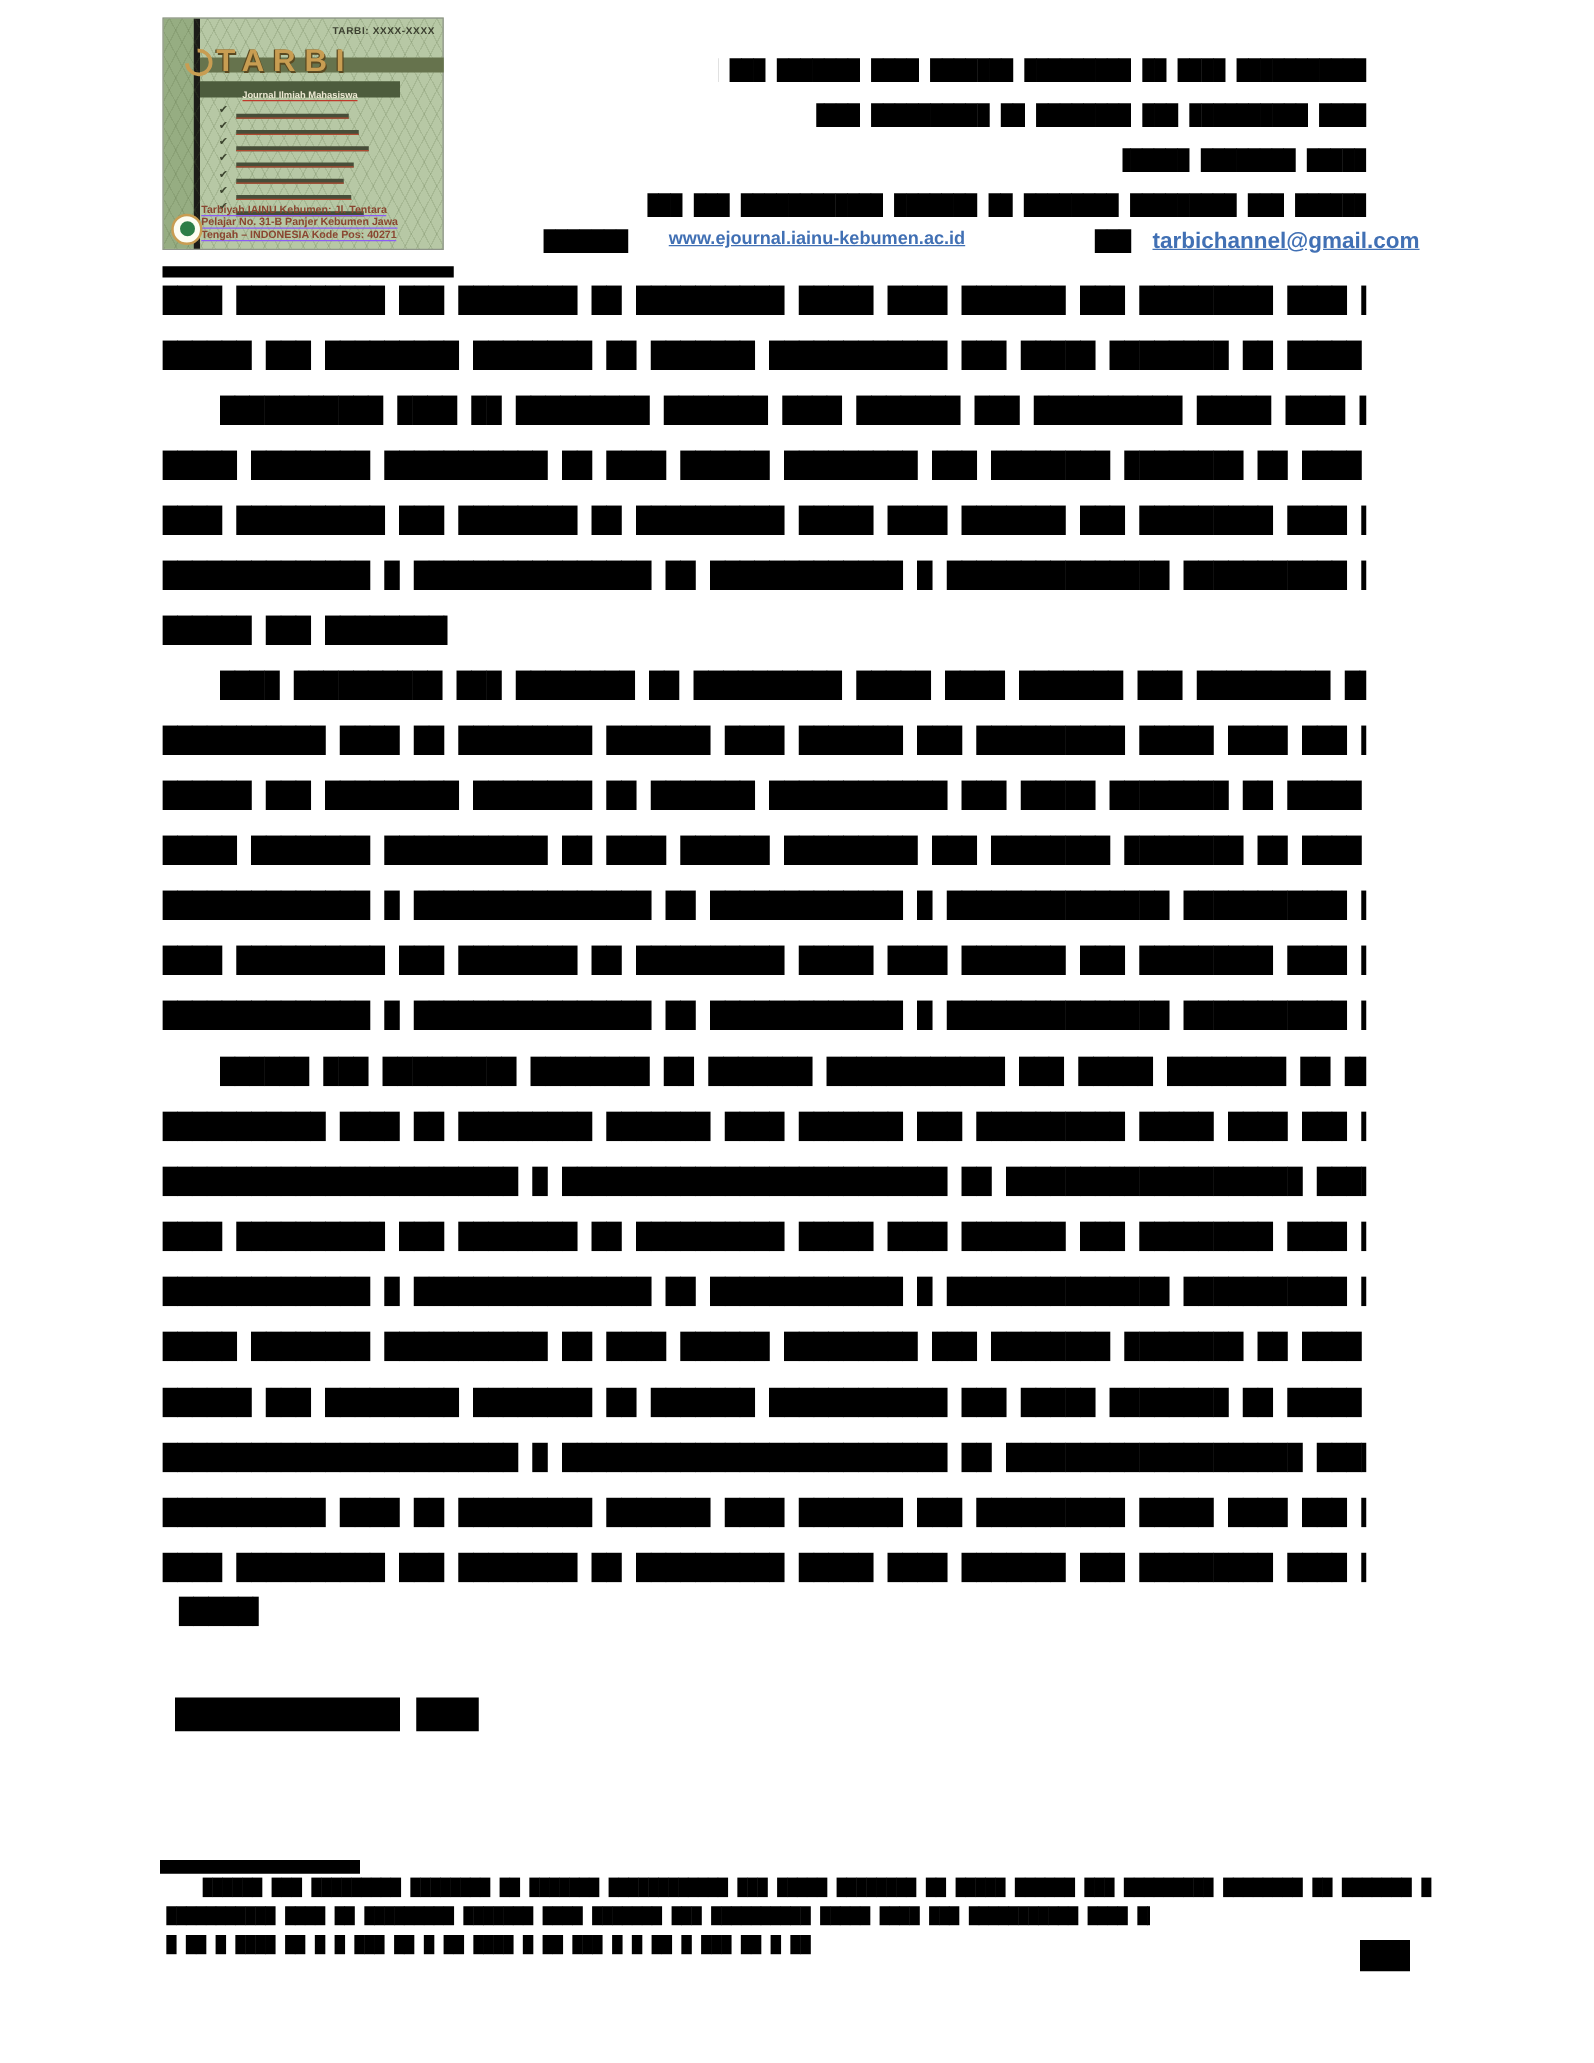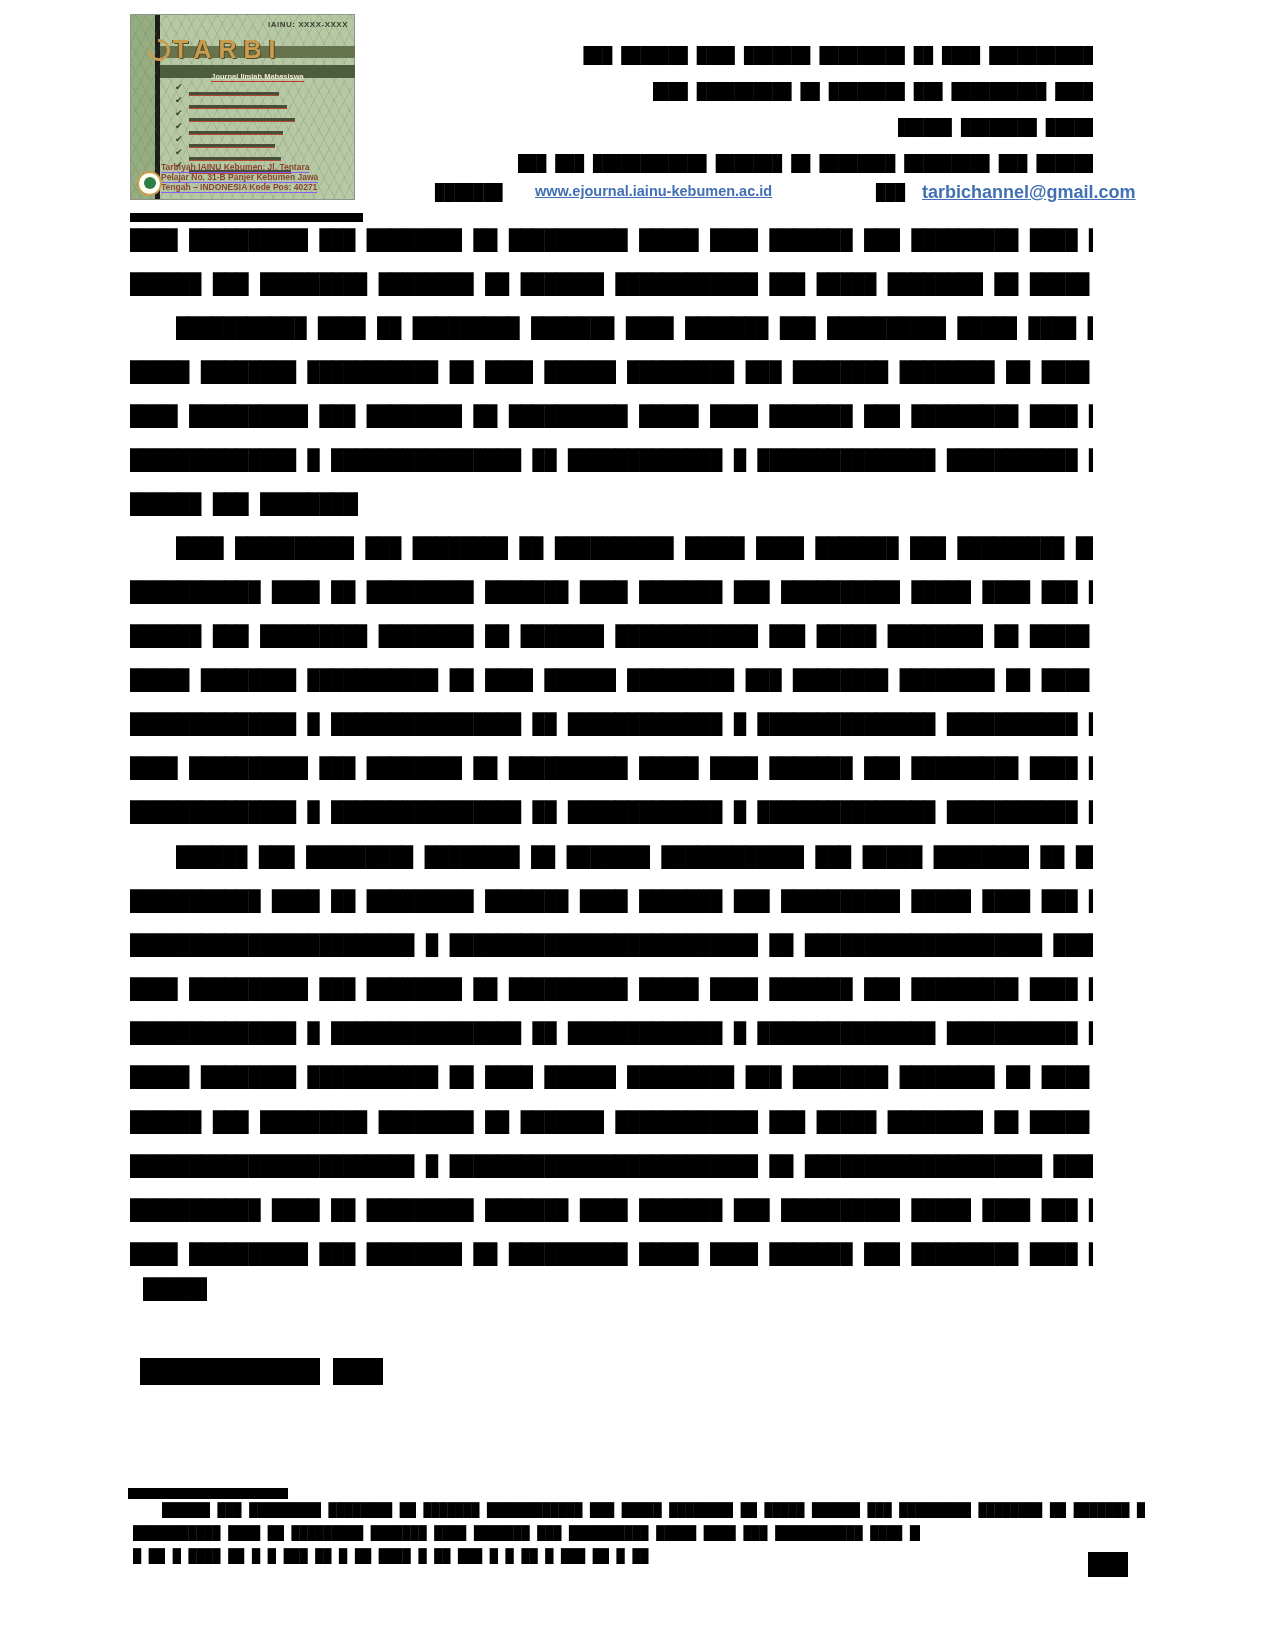--- a/index.html
+++ b/index.html
@@ -19,21 +19,21 @@
   
   .cover{position:absolute;left:130px;top:14px;width:225px;height:186px;background:#b7c8a5;
          border:1px solid #8f958a;box-sizing:border-box;}
   .cover .stripe{position:absolute;left:0;top:0;width:24px;height:100%;background:#96ad82;}
   .cover .vline{position:absolute;left:24px;top:0;width:5px;height:100%;background:#1c1c18;}
   .cover .lattice{position:absolute;inset:0;
      background:repeating-linear-gradient(62deg,rgba(80,100,58,.16) 0 1px,transparent 1px 9px),
                 repeating-linear-gradient(-62deg,rgba(80,100,58,.16) 0 1px,transparent 1px 9px);}
   .cover .issn{position:absolute;top:5px;right:6px;font-size:8px;letter-spacing:.5px;color:#3c4030;font-weight:bold;}
   .cover .band1{position:absolute;left:29px;top:31px;width:195px;height:12px;background:#66734d;}
-  .cover .band2{position:absolute;left:29px;top:50px;width:195px;height:13px;background:#4d5c3d;text-align:center;}
+  .cover .band2{position:absolute;left:29px;top:50px;width:160px;height:13px;background:#4d5c3d;text-align:center;}
   .cover .band2 span{font-size:7.5px;font-weight:bold;color:#ece8d2;border-bottom:1px solid #c0392b;line-height:12px;}
   .cover .tarbi{position:absolute;left:42px;top:20px;font-size:25px;font-weight:bold;letter-spacing:7px;
      color:#c89d52;text-shadow:1px 1px 0 #5a4a22,-1px 0 0 #5a4a22;}
   .cover .crescent{position:absolute;left:17px;top:24px;width:16px;height:16px;border-radius:50%;
      border:3px solid #c89d52;border-left-color:transparent;transform:rotate(40deg);}
   .cl{position:absolute;left:44px;top:67px;}
   .cl-item{height:13px;}
   .cl-item .tick{font-size:9px;color:#39412c;margin-right:6px;vertical-align:top;}
   .cl-item .dash{display:inline-block;height:3px;background:#474e39;border-bottom:1.5px solid #b04a30;margin-top:4px;}
   .cover .addr{position:absolute;left:30px;top:147px;width:192px;font-size:8.5px;font-weight:bold;
@@ -45,21 +45,21 @@
 </style>
 </head>
 <body>
 
 <div class="page">
 
   <div class="cover">
     <div class="stripe"></div>
     <div class="vline"></div>
     <div class="lattice"></div>
-    <div class="issn">IAINU: XXXX-XXXX</div>
+    <div class="issn">TARBI: XXXX-XXXX</div>
     <div class="band1"></div>
     <div class="crescent"></div>
     <div class="tarbi">TARBI</div>
     <div class="band2">
       <span>Journal Ilmiah  Mahasiswa</span>
     </div>
     <div class="cl" id="checklist">
         <div class="cl-item"><span class="tick">✔</span><span class="dash" style="width: 90px;"></span></div>
         <div class="cl-item"><span class="tick">✔</span><span class="dash" style="width: 98px;"></span></div>
         <div class="cl-item"><span class="tick">✔</span><span class="dash" style="width: 106px;"></span></div>

